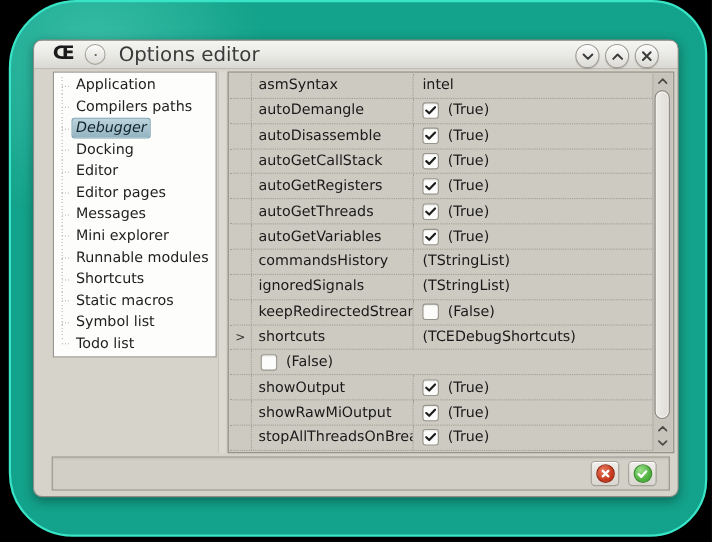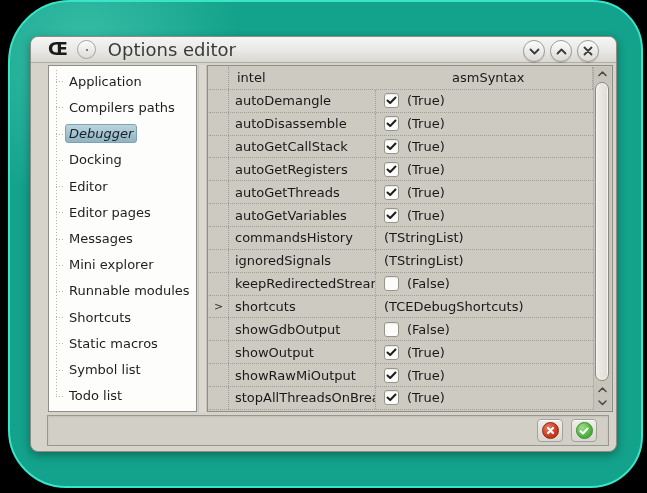--- a/index.html
+++ b/index.html
@@ -35,21 +35,21 @@
     border-radius:50%;background:#57564f;}
   .win-title{margin-left:12px;font-size:18px;color:#3a3a3a;}
   .win-btns{position:absolute;right:17px;top:3px;display:flex;gap:5px;}
   .win-btn{width:22px;height:22px;border-radius:50%;
     background:linear-gradient(#fcfcfb,#dbdad5);border:1px solid #9e9c94;
     box-shadow:inset 0 1px 0 #fff, 0 1px 1px rgba(0,0,0,.15);
     display:flex;align-items:center;justify-content:center;}
   .win-btn svg{display:block;}
 
   
-  .sidebar{position:absolute;left:17px;top:28px;width:149px;height:347px;
+  .sidebar{position:absolute;left:17px;top:28px;width:149px;height:260px;
     background:#fdfdfc;border:1px solid #8f8d86;overflow:hidden;}
   .tree{position:relative;height:100%;display:flex;flex-direction:column;padding:2px 0;}
   .tree::before{content:'';position:absolute;left:7px;top:4px;bottom:14px;width:1px;
     background:repeating-linear-gradient(to bottom,#b5b3ab 0 1px,transparent 1px 3px);}
   .titem{flex:1;display:flex;align-items:center;position:relative;padding-left:16px;
     font-size:13px;color:#1e1e1e;white-space:nowrap;}
   .titem::before{content:'';position:absolute;left:7px;top:50%;width:7px;height:1px;
     background:repeating-linear-gradient(to right,#b5b3ab 0 1px,transparent 1px 3px);}
   .tlabel{padding:0 3px;border:1px solid transparent;border-radius:3px;line-height:17px;}
   .titem.selected .tlabel{background:linear-gradient(#bcd4dc,#92b3c1);
@@ -195,25 +195,25 @@
         </div>
     </div>
 
     <div class="splitter"></div>
 
     <div class="grid">
       <div class="grid-rows">
 
           <div class="grow">
             <span class="gcell gutter"></span>
+            <span class="gcell pname">asmSyntax</span>
             <span class="gcell pvalue">
 
               <span>intel</span>
             </span>
-            <span class="gcell pname">asmSyntax</span>
           </div>
 
           <div class="grow has-box checked">
             <span class="gcell gutter"></span>
             <span class="gcell pname">autoDemangle</span>
             <span class="gcell pvalue">
               <span class="cbox">
                 <svg width="11" height="9" viewBox="0 0 11 9">
                   <path d="M1.5 4.5 L4.2 7 L9.5 1.5" fill="none" stroke="#1d1d1d" stroke-width="2" stroke-linecap="round" stroke-linejoin="round"></path>
                 </svg>
@@ -320,21 +320,20 @@
             <span class="gcell gutter">&gt;</span>
             <span class="gcell pname">shortcuts</span>
             <span class="gcell pvalue">
 
               <span>(TCEDebugShortcuts)</span>
             </span>
           </div>
 
           <div class="grow has-box">
             <span class="gcell gutter"></span>
-            <span class="gcell pname">showGdbOutput</span>
             <span class="gcell pvalue">
               <span class="cbox">
                 
               </span>
               <span>(False)</span>
             </span>
           </div>
 
           <div class="grow has-box checked">
             <span class="gcell gutter"></span>

